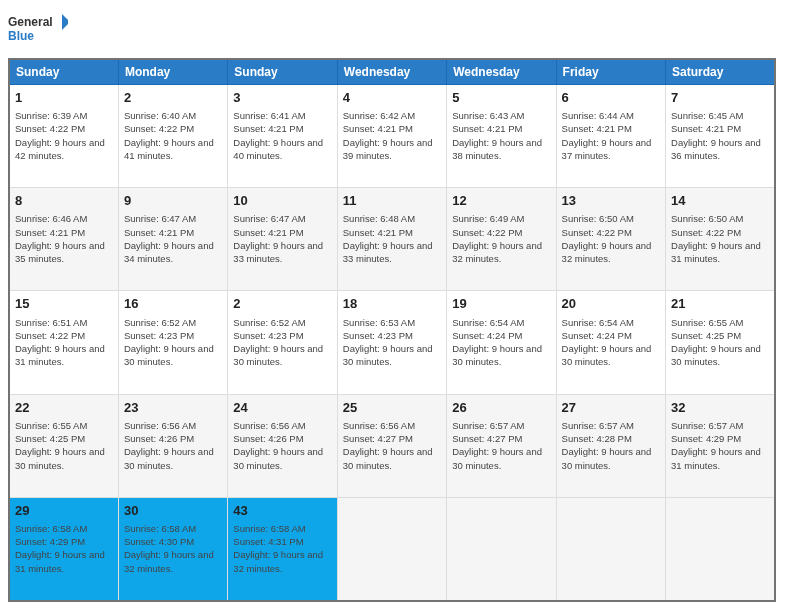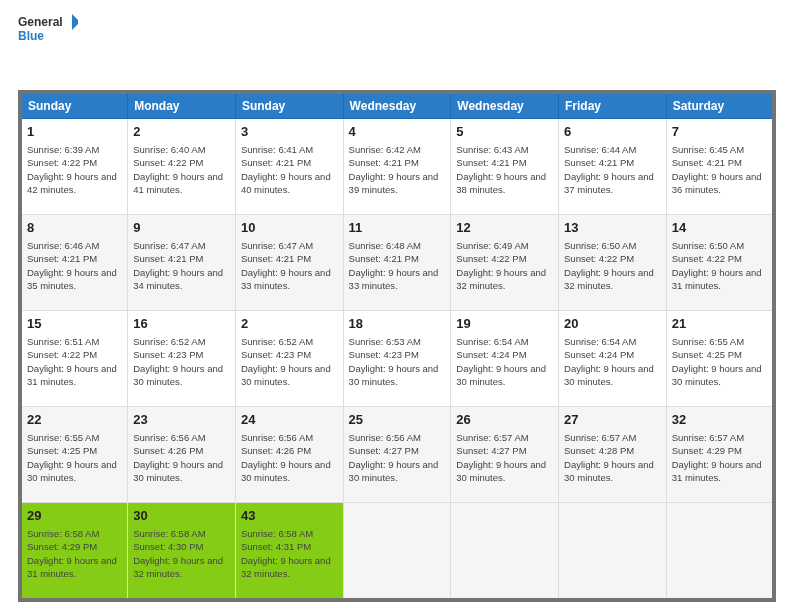--- a/index.html
+++ b/index.html
@@ -8,21 +8,21 @@
       height: 612px;
       background: #fff;
       font-family: Arial, sans-serif;
       font-size: 11px;
       color: #333;
       overflow: hidden;
     }
     .page {
       width: 792px;
       height: 612px;
-      padding: 12px 16px 10px 18px;
+      padding: 12px 16px 10px 8px;
       display: flex;
       flex-direction: column;
     }
     .header {
       display: flex;
       justify-content: space-between;
       align-items: flex-start;
       margin-bottom: 10px;
     }
     .logo {
@@ -39,25 +39,24 @@
       color: #333;
       line-height: 1.1;
     }
     .title-location {
       font-size: 14px;
       color: #555;
       font-weight: normal;
     }
     .calendar {
       flex: 1;
-      border: 4px solid #737373;
+      border: 2px solid #737373;
       border-collapse: collapse;
       width: 100%;
       table-layout: fixed;
-      margin-top: 32px;
     }
     .calendar th {
       background: #2a7cc7;
       color: #fff;
       text-align: left;
       padding: 5px 6px;
       font-size: 12px;
       font-weight: bold;
       border: 1px solid #1a6ab5;
     }
@@ -67,21 +66,21 @@
       border: 1px solid #ddd;
       font-size: 9.5px;
       color: #444;
       line-height: 1.4;
       background: #fff;
     }
     .calendar tr:nth-child(even) td {
       background: #f5f5f5;
     }
     .calendar tr:last-child td {
-      background: #84cc16;
+      background: #0ea5e9;
     }
     .day-num {
       font-size: 13px;
       font-weight: bold;
       color: #222;
       display: block;
       margin-bottom: 2px;
     }
     .empty-cell {
       background: #f5f5f5 !important;

